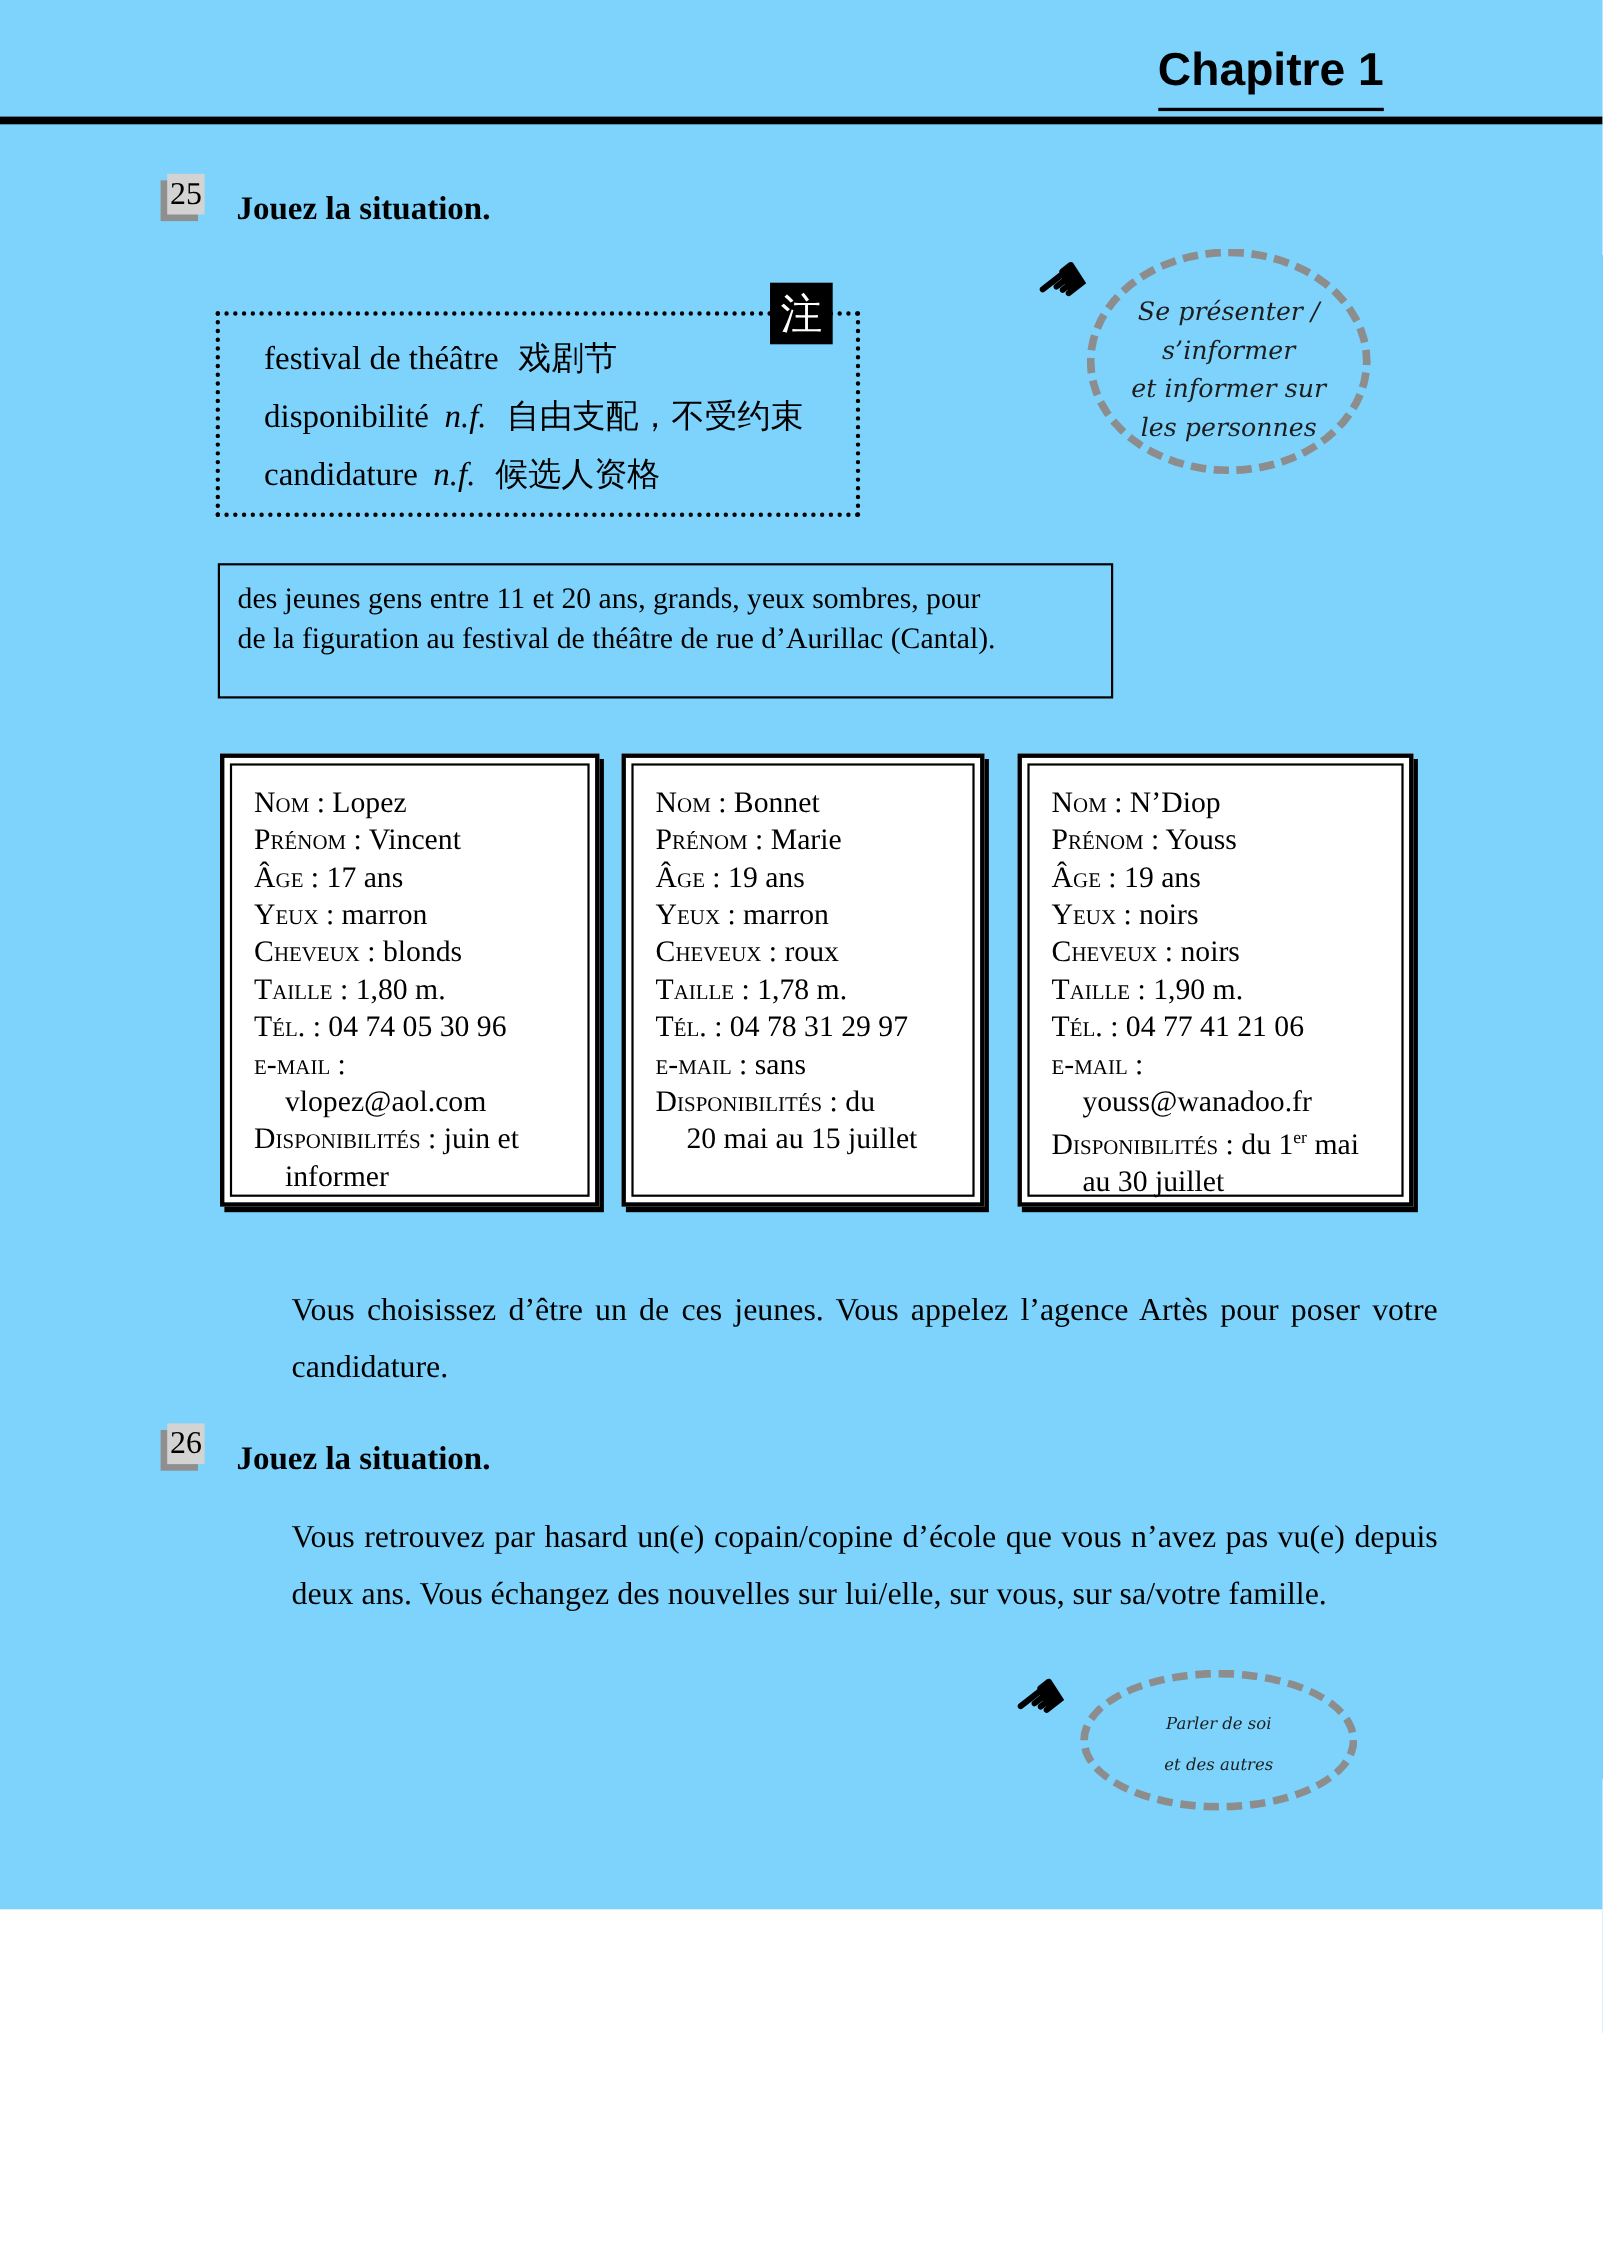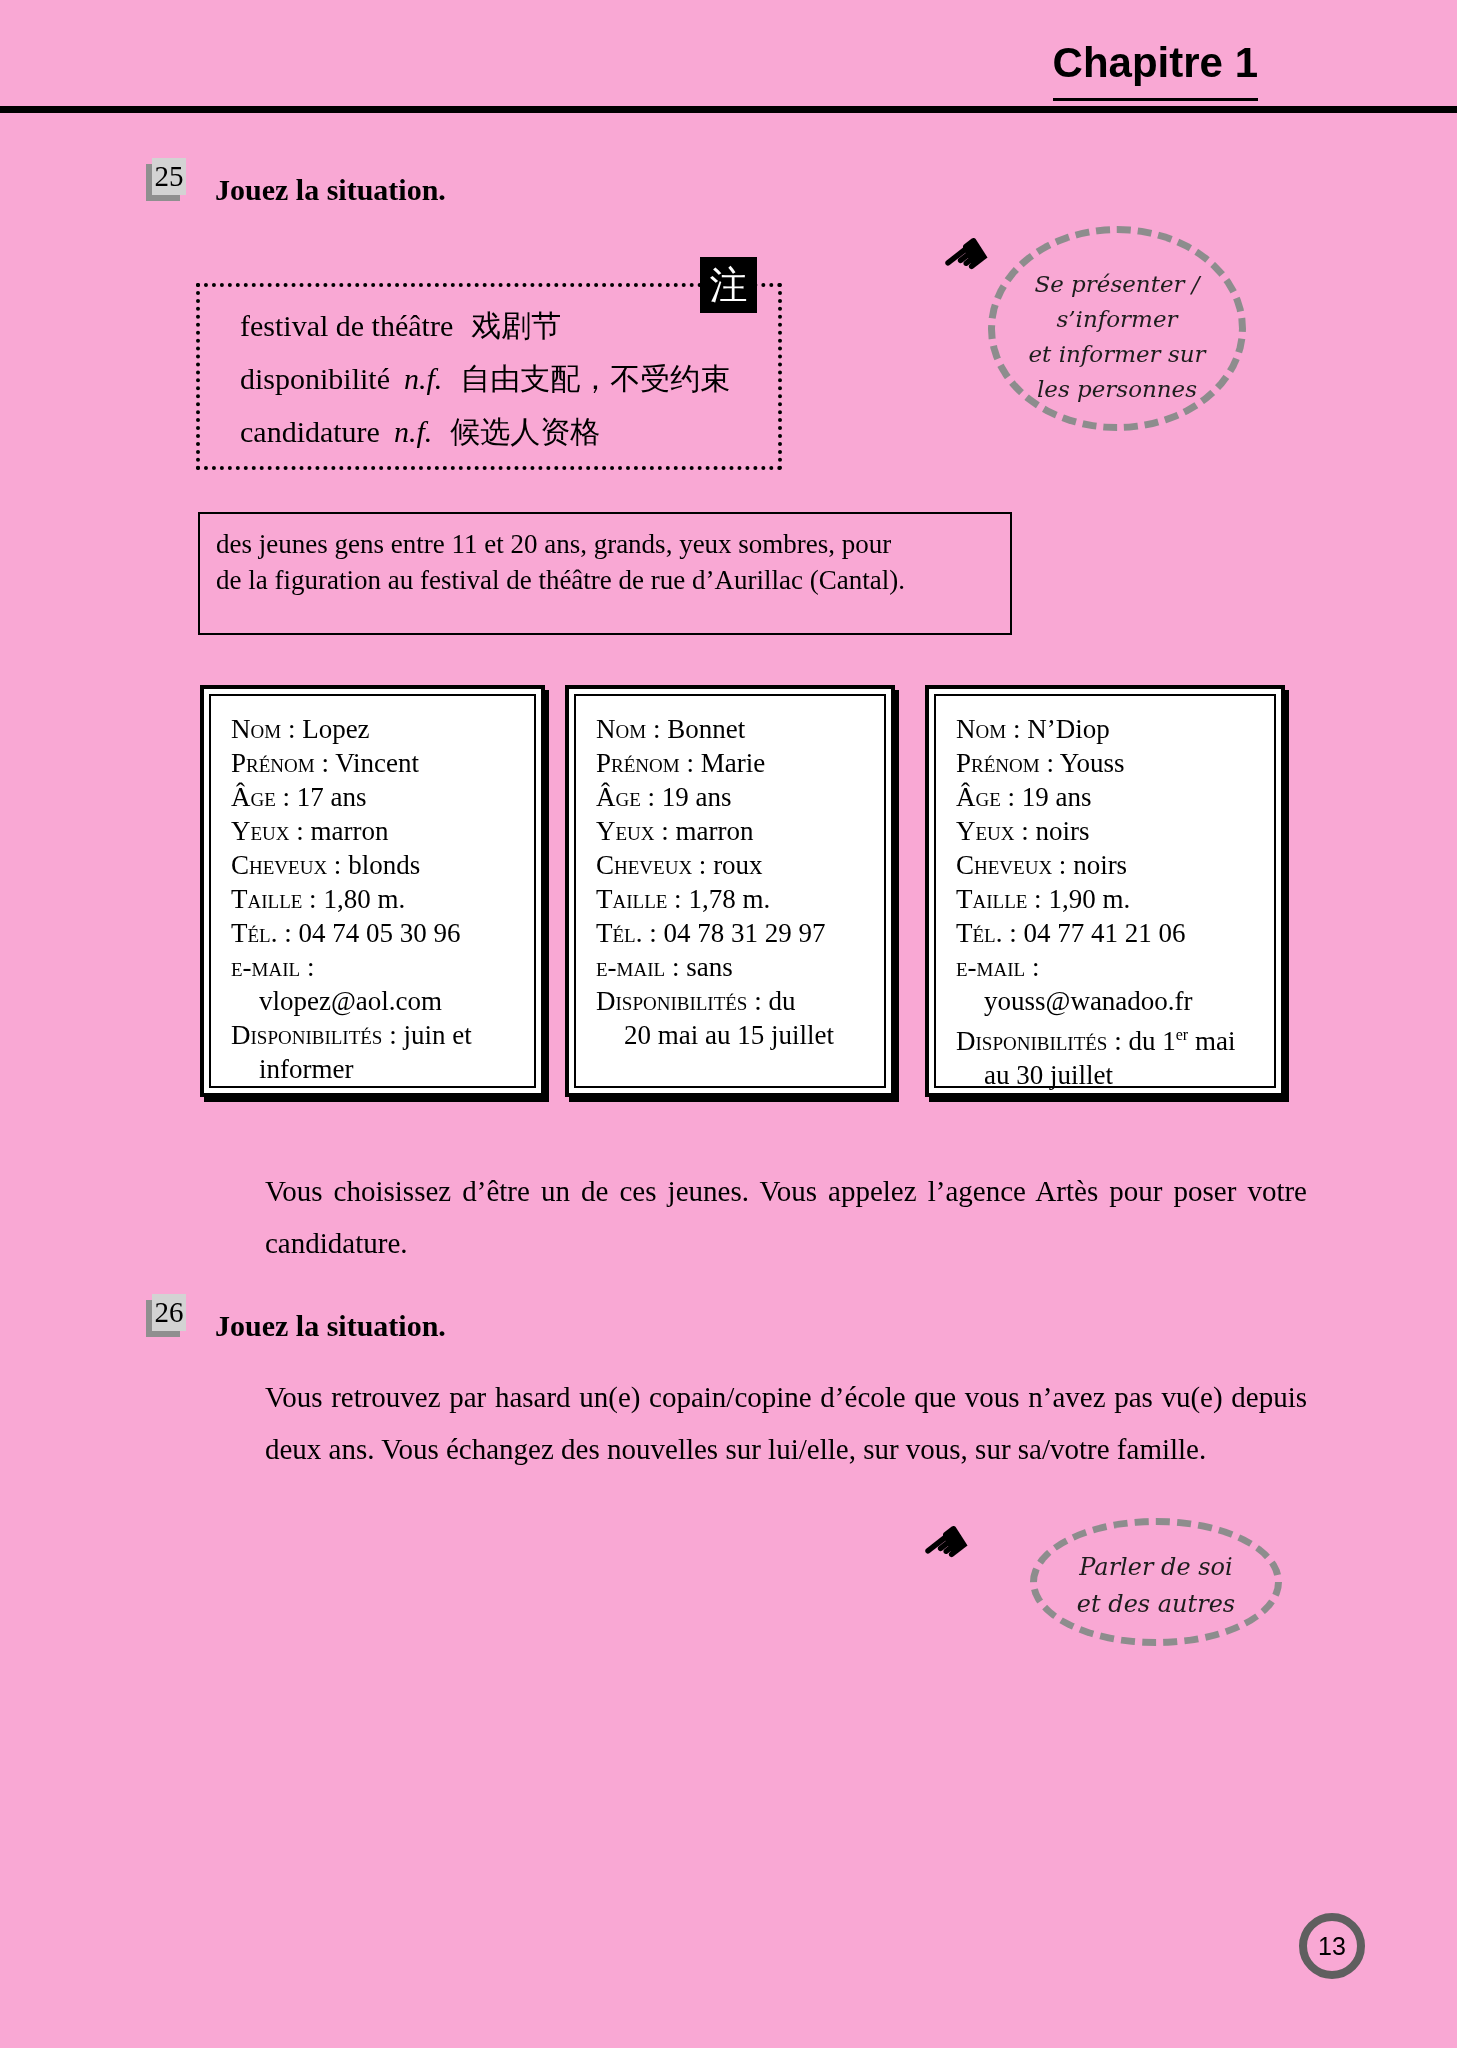--- a/index.html
+++ b/index.html
@@ -1,16 +1,16 @@
 <!DOCTYPE html>
 <html><head>
 <meta charset="utf-8">
 <style>
   html,body{margin:0;padding:0;background:#fff;}
-  .page{position:relative;width:1457px;height:2048px;background:#f9a8d4;overflow:hidden;
+  .page{position:relative;width:1457px;height:1736px;background:#7dd3fc;overflow:hidden;
         font-family:"Liberation Serif",serif;color:#000;}
 
   
   .chapter-title{position:absolute;top:42px;right:199px;margin:0;
     font-family:"Liberation Sans",sans-serif;font-weight:bold;font-size:42px;line-height:1;
     padding-bottom:14px;border-bottom:3px solid #000;}
   .top-rule{position:absolute;top:106px;left:0;width:1457px;height:7px;background:#000;}
 
   
   .ex-head{position:absolute;display:flex;align-items:center;}
@@ -27,21 +27,21 @@
   .vocab-line .pos{font-style:italic;margin-left:14px;}
   .vocab-line .zh{margin-left:18px;}
   .note-badge{position:absolute;left:700px;top:257px;width:57px;height:56px;background:#000;
     color:#fff;display:flex;align-items:center;justify-content:center;font-size:38px;
     font-family:"DejaVu Sans",sans-serif;}
 
   
   .stamp{position:absolute;border:7px dashed #8d8d8d;border-radius:50%;box-sizing:border-box;
     text-align:center;color:#1d1d1d;font-family:"DejaVu Serif",serif;font-style:italic;}
   .stamp-1{left:988px;top:226px;width:258px;height:205px;padding-top:34px;font-size:23px;line-height:35px;}
-  .stamp-2{left:1030px;top:1518px;width:252px;height:128px;padding-top:24px;font-size:24px;line-height:37px;}
+  .stamp-2{left:982px;top:1518px;width:252px;height:128px;padding-top:24px;font-size:15px;line-height:37px;}
   .hand{position:absolute;font-size:54px;color:#000;transform:rotate(-38deg);
     font-family:"DejaVu Sans",sans-serif;line-height:1;}
   .hand-1{left:942px;top:232px;}
   .hand-2{left:922px;top:1520px;}
 
   
   .notice-box{position:absolute;left:198px;top:512px;width:814px;height:123px;
     border:2px solid #000;box-sizing:border-box;padding:12px 0 0 16px;font-size:27px;line-height:36px;}
   .notice-line{white-space:nowrap;}
 

